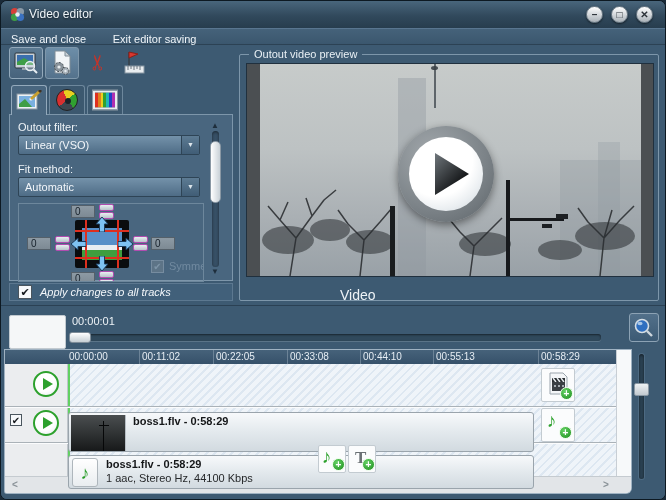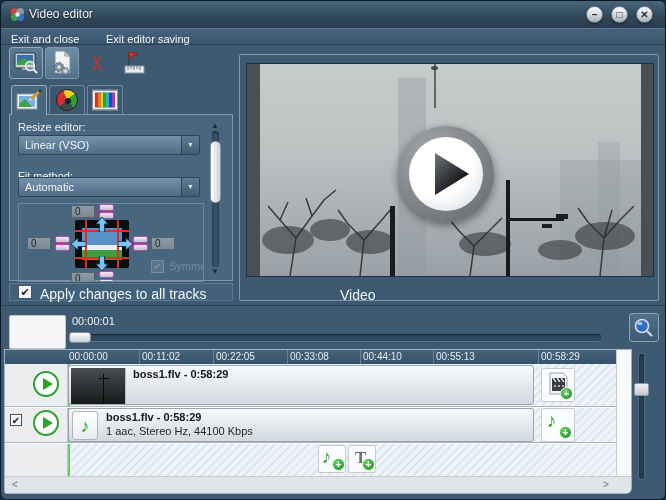--- a/index.html
+++ b/index.html
@@ -68,21 +68,21 @@
   .caro { position:absolute; z-index:3; }
   .symm-check { position:absolute; left:132px; top:56px; width:13px; height:13px;
     background:#5d7487; border:1px solid #76capital; border:1px solid #768ca0; color:#7e95a8;
     font-size:10px; line-height:12px; text-align:center; }
   .symm-label { position:absolute; left:150px; top:56px; color:#71study; color:#718aa0; font-size:11px; }
   #applybar { position:absolute; left:8px; top:282px; width:224px; height:18px;
     border:1px solid #5c7档; border:1px solid #5c7890; background:#41607a; }
   .check { background:#f6f8fa; border:1px solid #4a555e; color:#15191d; font-size:11px;
     line-height:12px; text-align:center; cursor:pointer; }
   #apply-check { position:absolute; left:8px; top:1px; width:14px; height:14px; }
-  #apply-label { position:absolute; left:30px; top:2px; color:#f2f6fa; font-size:14px; }
+  #apply-label { position:absolute; left:30px; top:2px; color:#f2f6fa; font-size:11px;font-style:italic; }
   
   #pscroll { position:absolute; left:208px; top:122px; width:13px; height:152px; }
   #pscroll .groove { position:absolute; left:3px; top:8px; width:7px; height:136px;
     background:#37506_; background:#375066; border-radius:4px; box-shadow:inset 0 1px 3px rgba(0,0,0,.5); }
   #pscroll .thumb { position:absolute; left:1px; top:18px; width:11px; height:62px; border-radius:5px;
     background:linear-gradient(90deg,#ffffff,#c9d1d7); border:1px solid #8a98a4; cursor:pointer; }
   #pscroll .sa { position:absolute; left:2px; color:#1e2e3c; font-size:8px; cursor:pointer; }
 
   
   #preview-group { position:absolute; left:238px; top:53px; width:420px; height:247px;
@@ -135,21 +135,21 @@
   #whitestrip { position:absolute; left:611px; top:0px; width:15px; height:126px;
     background:#f7f9fa; border-left:1px solid #c8ced4; z-index:6; }
   #playhead { position:absolute; left:63px; top:14px; width:2px; height:112px;
     background:#62d062; z-index:2; }
   .playbtn { position:absolute; left:28px; width:26px; height:26px; border-radius:50%; z-index:4;
     background:radial-gradient(circle at 40% 35%, #ffffff 55%, #e2e8ec);
     border:2px solid #2da12d; cursor:pointer; }
   .playbtn::after { content:""; position:absolute; left:8px; top:5px;
     border-left:10px solid #2da12d; border-top:6px solid transparent; border-bottom:6px solid transparent; }
   .trackbar { position:absolute; left:63px; width:466px; z-index:4; border:1px solid #9aa4ac;
-    border-radius:3px; background:linear-gradient(#f7f9fb,#e3e9ed 50%,#d2dae0); cursor:pointer; }
+    border-radius:3px; background:linear-gradient(#f7f9fb,#e3e9ed 50%,#d2dae0); cursor:pointer;margin-top:47px; }
   .ttl { position:absolute; color:#141618; font-size:11px; font-weight:bold; }
   .tinfo { position:absolute; color:#26282a; font-size:11px; }
   #vthumb { position:absolute; left:2px; top:2px; width:55px; height:36px;
     background:linear-gradient(#4a4e50,#17191a); border-right:1px solid #b7bec4; }
   #vthumb .pole { position:absolute; left:32px; top:6px; width:1px; height:30px; background:#060708; }
   #vthumb .bar { position:absolute; left:28px; top:10px; width:10px; height:1px; background:#060708; }
   #noteicon { position:absolute; left:3px; top:2px; width:26px; height:29px; border-radius:3px;
     background:linear-gradient(#ffffff,#e9edf0); border:1px solid #aeb6bc;
     color:#259b25; font-size:18px; font-weight:bold; text-align:center; line-height:28px; }
   .addbtn { position:absolute; width:34px; height:34px; background:#fbfcfd;
@@ -186,21 +186,21 @@
       <circle cx="11" cy="11" r="4" fill="#3a71c0"></circle>
       <circle cx="8" cy="8" r="2.4" fill="#e8eef2"></circle>
     </svg>
     <span class="title">Video editor</span>
     <div class="winbtn" id="btn-min">–</div>
     <div class="winbtn" id="btn-max">□</div>
     <div class="winbtn" id="btn-close">✕</div>
   </div>
 
   <div id="menubar">
-    <span class="menu-item">Exit and close</span>
+    <span class="menu-item">Save and close</span>
     <span class="menu-item">Exit editor saving</span>
   </div>
 
   <div class="toolbtn sel" style="left:8px">
     <svg width="26" height="24" viewBox="0 0 26 24">
       <rect x="2" y="2" width="20" height="15" rx="1" fill="#c9d1d7" stroke="#2a343c"></rect>
       <rect x="4" y="4" width="16" height="10" fill="#3a6fae"></rect>
       <path d="M4 11 L11 7 L20 12 L20 14 L4 14 Z" fill="#3f9e46"></path>
       <rect x="9" y="17" width="6" height="2" fill="#9aa4ac"></rect>
       <circle cx="17" cy="15" r="4.5" fill="rgba(220,230,240,.35)" stroke="#e8eef2" stroke-width="1.5"></circle>
@@ -250,26 +250,26 @@
                 background:conic-gradient(from 230deg,#d83030 0 30%,#e8d020 30% 50%,#30a030 50% 75%,#3d4750 75% 100%);">
       <div style="position:absolute;left:8px;top:8px;width:6px;height:6px;border-radius:50%;background:#1c2228;"></div>
     </div>
   </div>
   <div class="tab" style="left:86px">
     <div class="g" style="width:24px;height:19px;border:2px solid #e8ecef;outline:1px solid #8a98a4;
                 background:linear-gradient(90deg,#e03020 0 14%,#e08020 14% 28%,#e8d020 28% 42%,#30a030 42% 56%,#20b8b8 56% 70%,#2040c8 70% 84%,#b030b0 84% 100%);"></div>
   </div>
 
   <div id="panel">
-    <div class="plabel" style="left:8px;top:6px">Resize editor:</div>
+    <div class="plabel" style="left:8px;top:6px">Outout filter:</div>
     <div class="dropdown" style="top:20px">
       <span class="val">Linear (VSO)</span>
       <span class="arr">▼</span>
     </div>
-    <div class="plabel" style="left:8px;top:55px">Fit method:</div>
+    <div class="plabel" style="left:8px;top:48px">Fit method:</div>
     <div class="dropdown" style="top:62px">
       <span class="val">Automatic</span>
       <span class="arr">▼</span>
     </div>
 
     <div id="cropbox">
 
       <div class="spin-field" style="left:52px;top:1px">0</div>
       <div class="spin-btns" style="left:80px;top:0px">
           <div></div>
@@ -324,20 +324,21 @@
     <div class="groove"></div>
     <div class="thumb"></div>
     <span class="sa" style="top:144px">▼</span>
   </div>
 
   <div id="applybar">
     <div class="check" id="apply-check">✔</div>
     <div id="apply-label">Apply changes to all tracks</div>
   </div>
 
+  <div id="preview-title">Outout video preview</div>
   <div id="preview-group">
     <div id="vframe">
       <div id="vimg">
         <div class="bldg" style="left:138px;top:14px;width:28px;height:198px;opacity:.38"></div>
         <div class="bldg" style="left:300px;top:96px;width:81px;height:116px;opacity:.32"></div>
         <div class="bldg" style="left:338px;top:78px;width:22px;height:134px;opacity:.3"></div>
         <div class="bldg" style="left:174px;top:0;width:2px;height:44px;background:#454c52;opacity:.8"></div>
         <div class="bldg" style="left:171px;top:2px;width:7px;height:4px;background:#3a4046;border-radius:50%;opacity:.9"></div>
         <svg style="position:absolute;left:0;top:116px" width="381" height="96" viewBox="0 0 381 96">
           <g stroke="#26292c" stroke-width="1.5" fill="none" opacity=".85">

